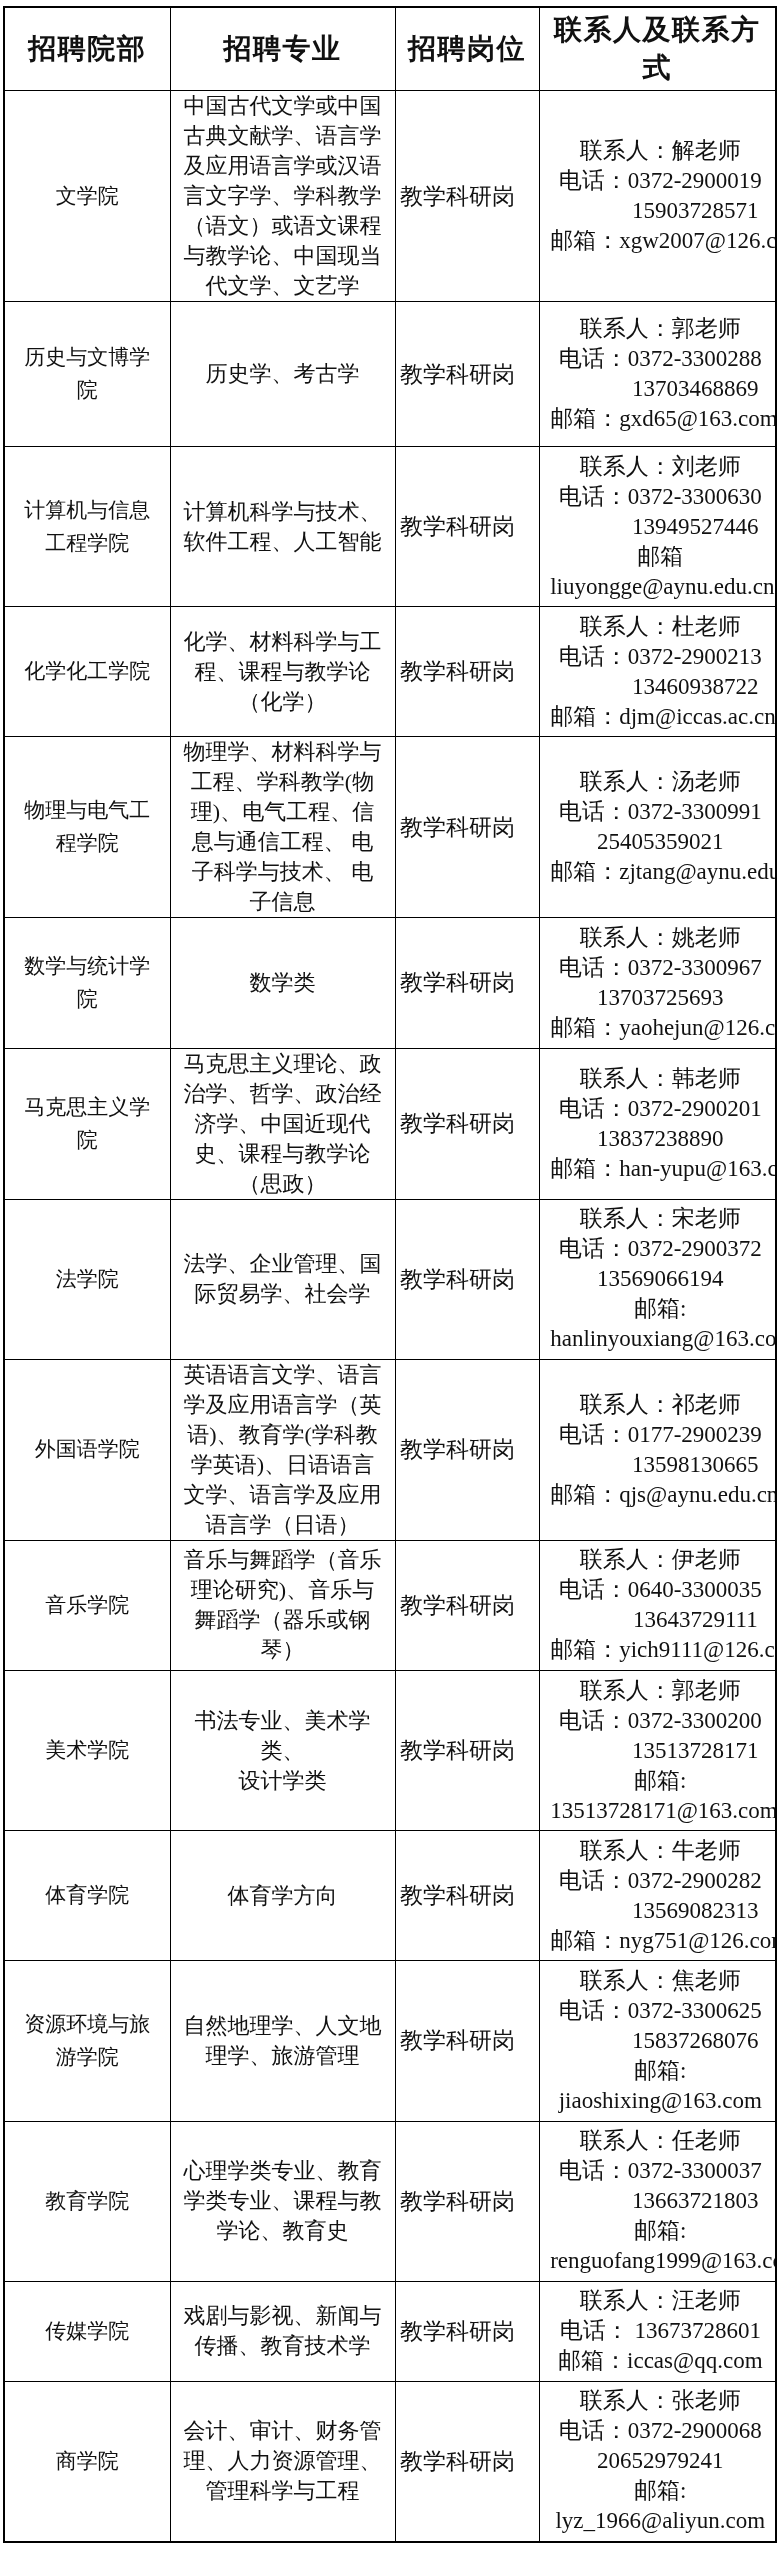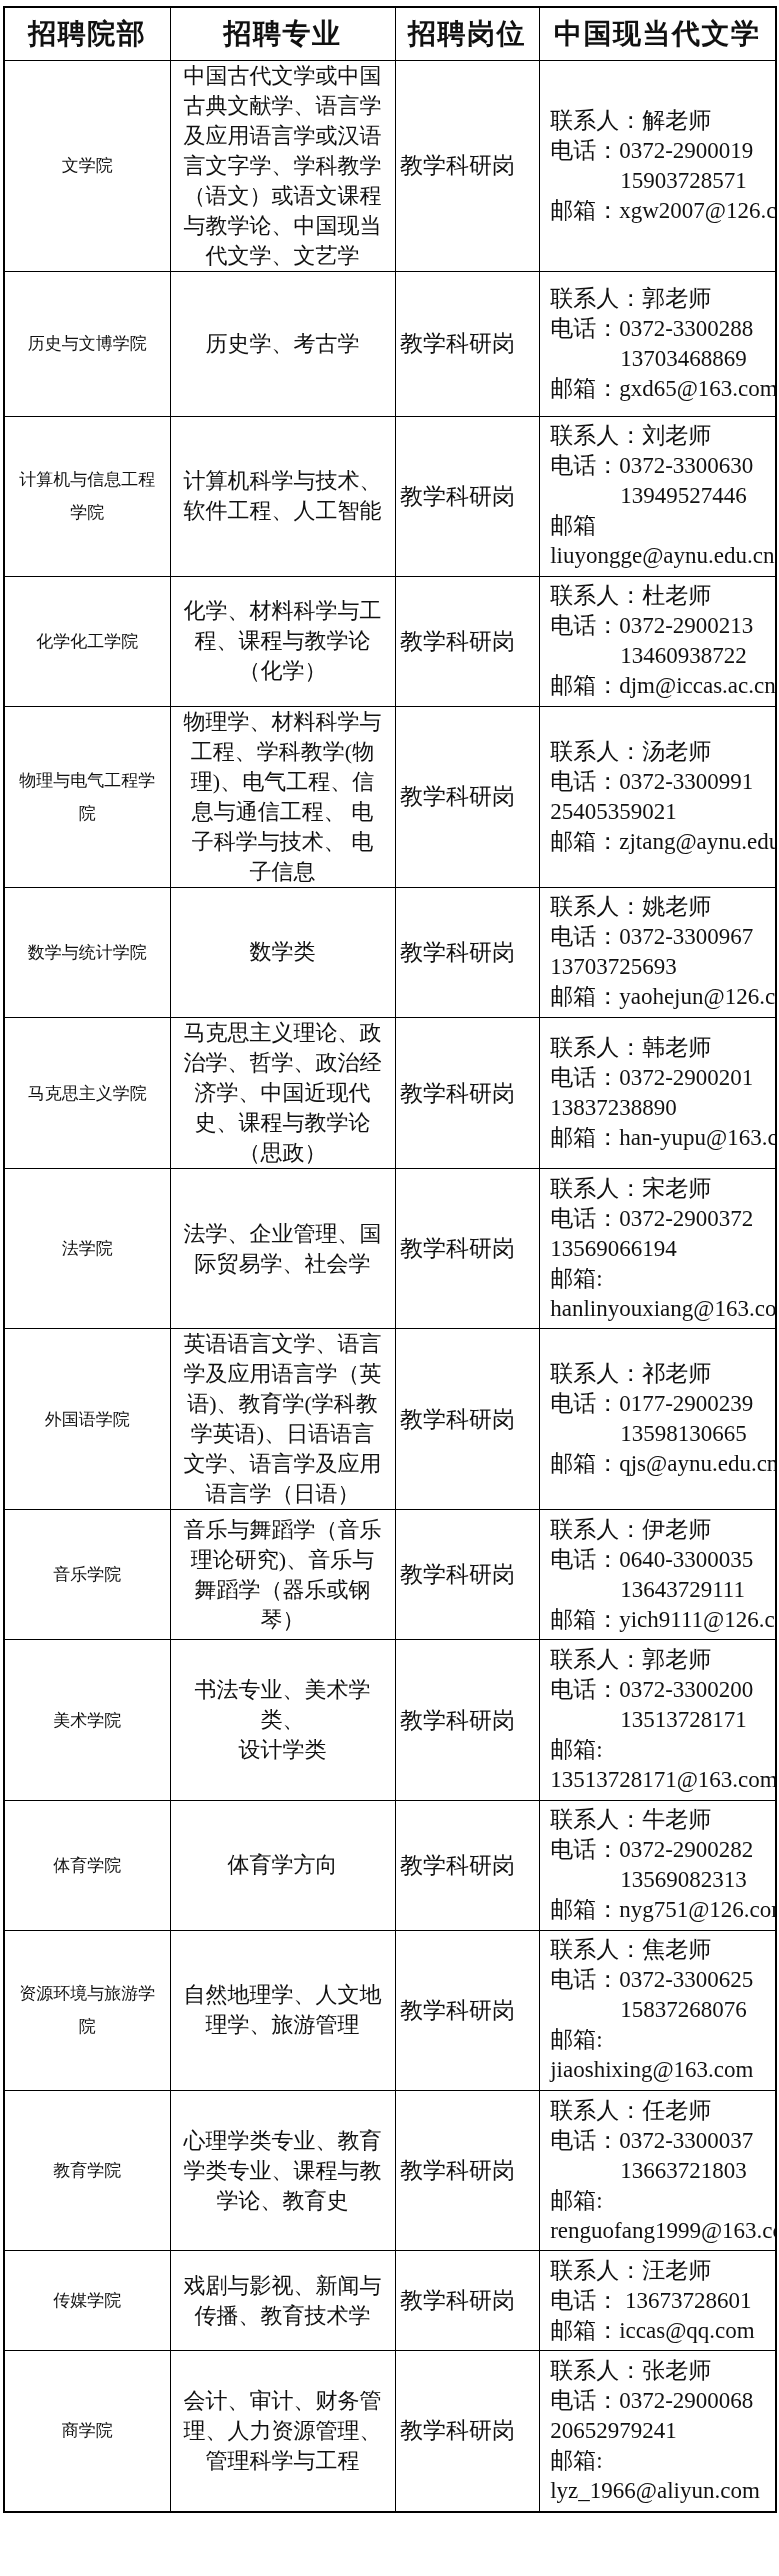--- a/index.html
+++ b/index.html
@@ -27,37 +27,37 @@
   th.col-header {
     font-family: "Liberation Sans", "DejaVu Sans", sans-serif;
     font-weight: bold;
     font-size: 28px;
     text-align: center;
     letter-spacing: 1.5px;
     padding: 3px 1.5px;
   }
   td.dept-cell {
     text-align: center;
-    font-size: 17px;
+    font-size: 21px;
     padding: 3px 10.7px;
     line-height: 33px;
   }
   td.majors-cell {
     text-align: center;
     font-size: 22px;
     line-height: 30px;
     padding: 0 12px;
     white-space: pre-line;
   }
   td.post-cell {
     font-size: 23px;
     padding: 3px 4.6px;
   }
   td.contact-cell {
-    text-align: left;
+    text-align: center;
     font-size: 23px;
     padding: 4.6px 4.6px 4.6px 10.7px;
   }
   .contact-line {
     line-height: 30px;
     white-space: nowrap;
   }
   .contact-line.indent {
     padding-left: 70px;
   }
@@ -70,21 +70,21 @@
     <col style="width:166px">
     <col style="width:225px">
     <col style="width:144px">
     <col style="width:237px">
   </colgroup>
   <thead>
     <tr style="height:53px">
       <th class="col-header">招聘院部</th>
       <th class="col-header">招聘专业</th>
       <th class="col-header">招聘岗位</th>
-      <th class="col-header">中国现当代文学</th>
+      <th class="col-header">联系人及联系方式</th>
     </tr>
   </thead>
   <tbody id="table-body">
       <tr style="height: 205px;">
     <td class="dept-cell">文学院</td>
     <td class="majors-cell">中国古代文学或中国古典文献学、语言学及应用语言学或汉语言文字学、学科教学（语文）或语文课程与教学论、中国现当代文学、文艺学</td>
     <td class="post-cell">教学科研岗</td>
     <td class="contact-cell">
           <div class="contact-line">联系人：解老师</div>
           <div class="contact-line">电话：0372-2900019</div>

